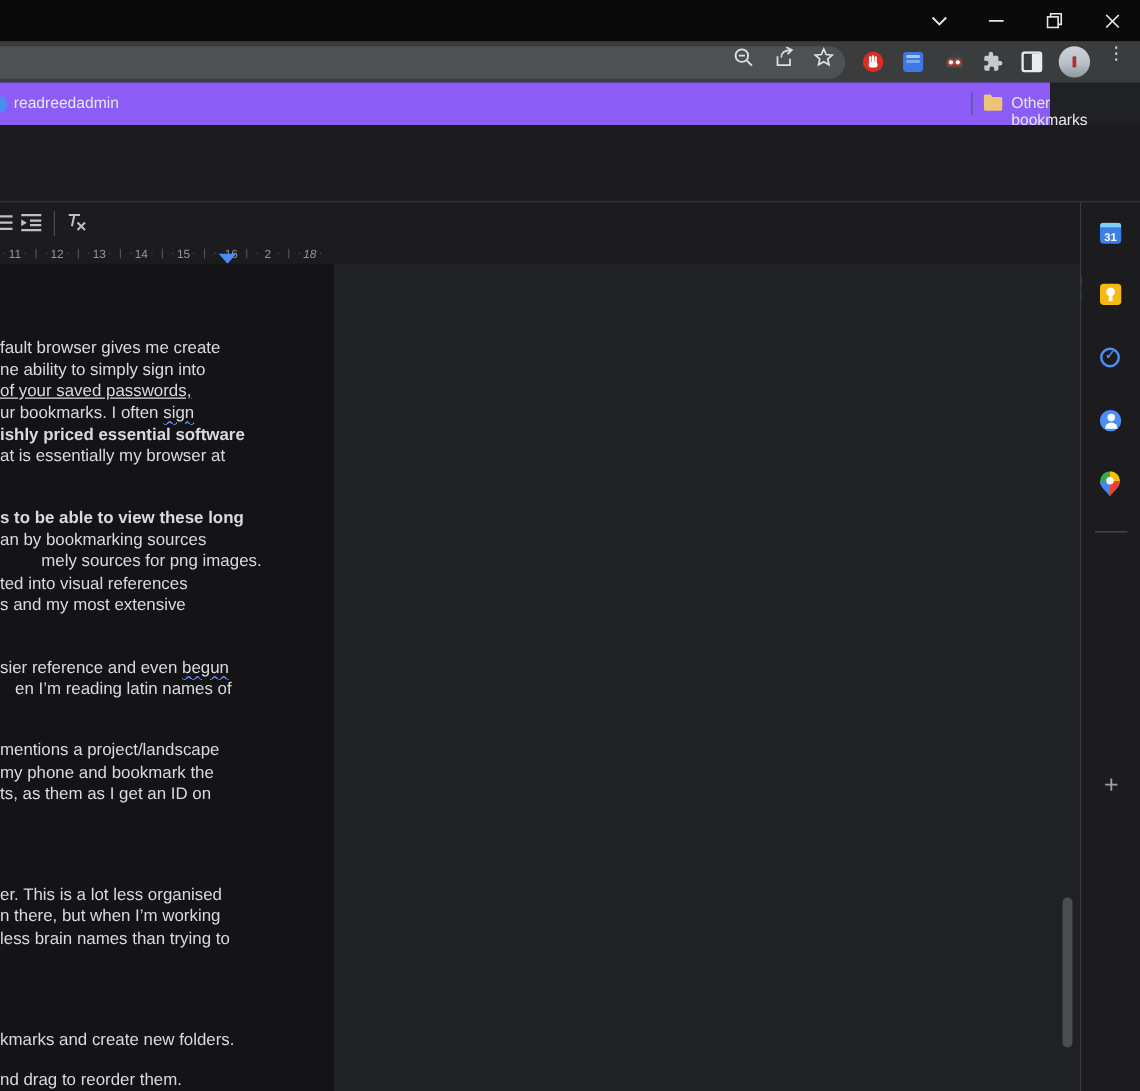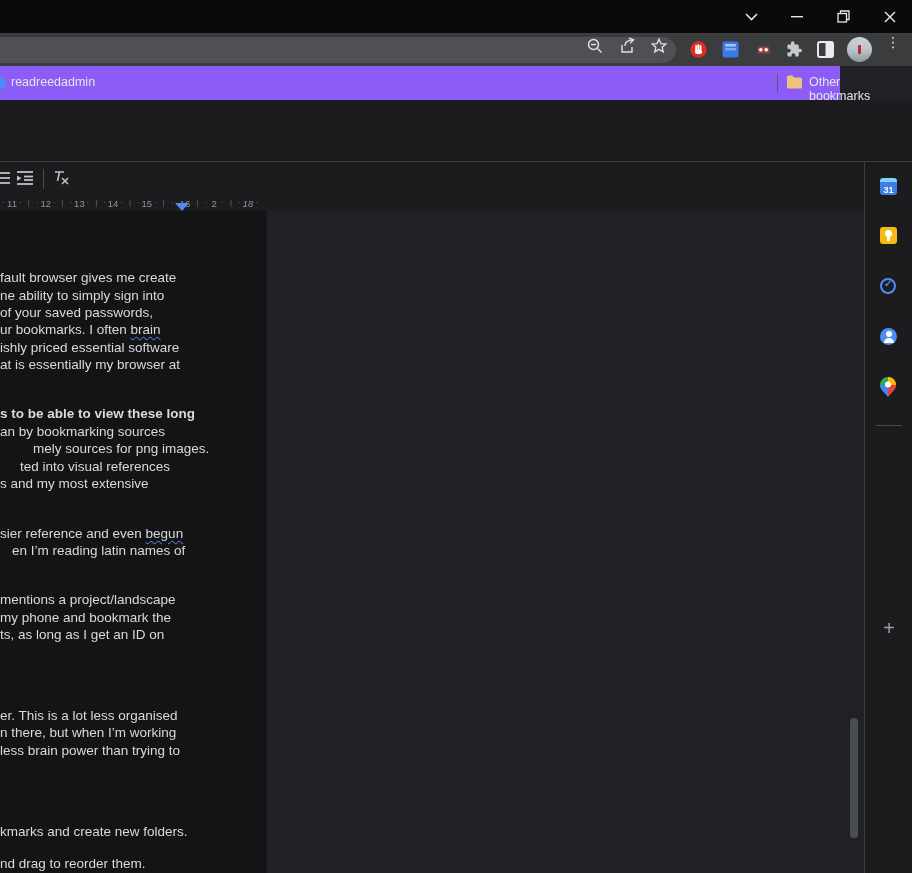--- a/index.html
+++ b/index.html
@@ -295,37 +295,37 @@
       <span class="tick" style="left: 239.475px;">·</span>
       <span class="tick" style="left: 256.325px;">·</span>
       <div class="ruler-marker" style="left: 182px;"></div>
     </div>
 
   <div class="doc-area">
     <div class="page"></div>
     <div id="doc-lines">
         <div class="doc-line" style="top: 59px;"><span>fault browser gives me create</span></div>
         <div class="doc-line" style="top: 77px;"><span>ne ability to simply sign into</span></div>
-        <div class="doc-line" style="top: 94px;"><span>of your saved passwords,</span></div>
-        <div class="doc-line" style="top: 111px;"><span>ur bookmarks. I often </span><span class="wavy">brain</span></div>
-        <div class="doc-line" style="top: 129px;"><span>ishly priced essential software</span></div>
+        <div class="doc-line" style="top: 94px; text-decoration: underline;"><span>of your saved passwords,</span></div>
+        <div class="doc-line" style="top: 111px;"><span>ur bookmarks. I often </span><span class="wavy">sign</span></div>
+        <div class="doc-line" style="top: 129px; font-weight: bold;"><span>ishly priced essential software</span></div>
         <div class="doc-line" style="top: 146px;"><span>at is essentially my browser at</span></div>
         <div class="doc-line" style="top: 195px; font-weight: bold;"><span>s to be able to view these long</span></div>
         <div class="doc-line" style="top: 213px;"><span>an by bookmarking sources</span></div>
         <div class="doc-line" style="top: 230px; padding-left: 33px;"><span>mely sources for png images.</span></div>
-        <div class="doc-line" style="top: 248px; padding-left: 20px;"><span>ted into visual references</span></div>
+        <div class="doc-line" style="top: 248px;"><span>ted into visual references</span></div>
         <div class="doc-line" style="top: 265px;"><span>s and my most extensive</span></div>
         <div class="doc-line" style="top: 315px;"><span>sier reference and even </span><span class="wavy">begun</span></div>
         <div class="doc-line" style="top: 332px; padding-left: 12px;"><span>en I’m reading latin names of</span></div>
         <div class="doc-line" style="top: 381px;"><span>mentions a project/landscape</span></div>
         <div class="doc-line" style="top: 399px;"><span>my phone and bookmark the</span></div>
-        <div class="doc-line" style="top: 416px;"><span>ts, as long as I get an ID on</span></div>
+        <div class="doc-line" style="top: 416px;"><span>ts, as them as I get an ID on</span></div>
         <div class="doc-line" style="top: 497px;"><span>er. This is a lot less organised</span></div>
         <div class="doc-line" style="top: 514px;"><span>n there, but when I’m working</span></div>
-        <div class="doc-line" style="top: 532px;"><span>less brain power than trying to</span></div>
+        <div class="doc-line" style="top: 532px;"><span>less brain names than trying to</span></div>
         <div class="doc-line" style="top: 613px;"><span>kmarks and create new folders.</span></div>
         <div class="doc-line" style="top: 645px;"><span>nd drag to reorder them.</span></div>
       </div>
     <div class="scroll-thumb"></div>
   </div>
 
   <div class="v-sep"></div>
 
   <div class="apps-sidebar">
     <div class="side-ic" style="top:16px">

